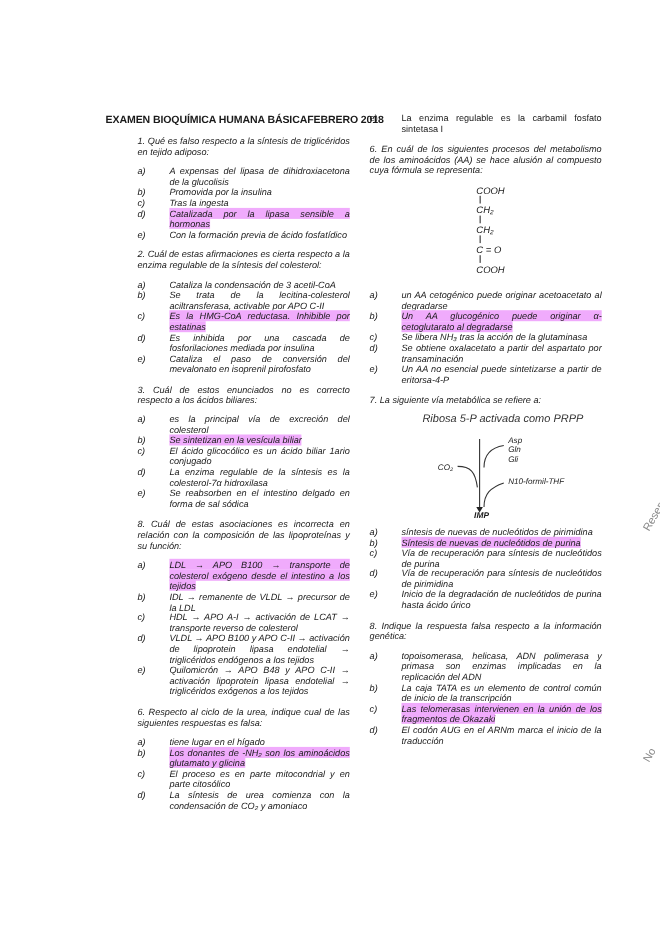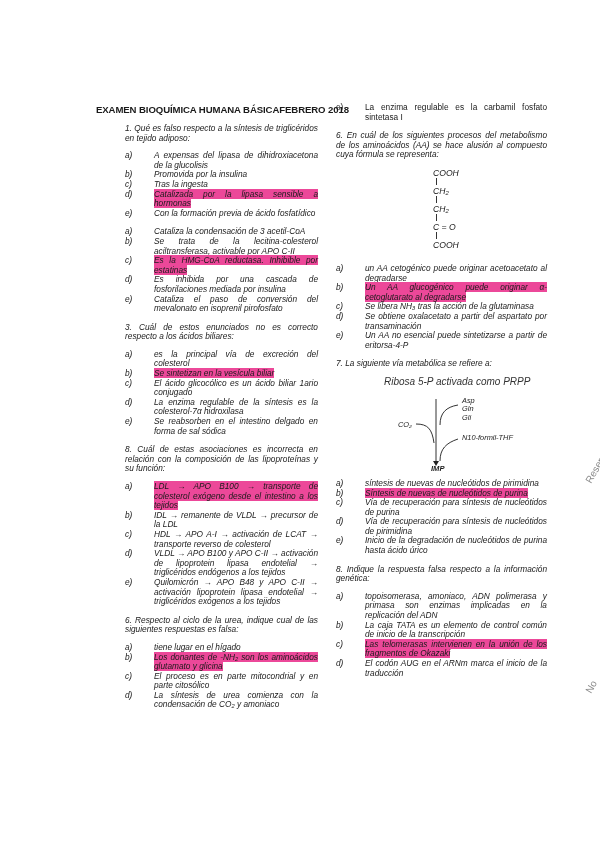--- a/index.html
+++ b/index.html
@@ -12,21 +12,21 @@
   }
   .col { position: absolute; }
   .col-left { left: 125px; top: 124px; width: 193px; }
   .col-right { left: 336px; top: 103px; width: 211px; }
   .q { margin-bottom: 9px; font-style: italic; }
   .q-stem { text-align: justify; margin-bottom: 8px; }
   .opts { list-style: none; margin: 0; padding: 0; }
   .opt { display: flex; align-items: flex-start; }
   .opt-letter { width: 13px; flex: 0 0 13px; }
   .opt-text { flex: 1; text-align: justify; padding-left: 16px; }
-  .hl { background: #ec4899; }
+  .hl { background: #f0abfc; }
   .formula {
     margin: 4px 0 8px 97px; font-size: 8.6px; line-height: 10px; position: relative; height: 88px;
   }
   .formula .atom { position: absolute; left: 0; }
   .formula .bond { position: absolute; left: 3px; width: 1px; height: 7px; background: #333; }
   .pathway { position: relative; height: 98px; margin: 8px 0 4px 0; }
   .pathway .top-label { position: absolute; left: 48px; top: 0; font-size: 10px; color: #333; }
   .pathway .end-label { position: absolute; left: 95px; top: 87px; font-weight: bold; font-size: 7.6px; }
   .pathway .side { position: absolute; font-size: 7.4px; line-height: 8.5px; color: #222; }
   .watermark { position: absolute; color: #8a8a8a; font-size: 10px; transform: rotate(-60deg); transform-origin: left top; }
@@ -56,20 +56,21 @@
           <span class="opt-letter">d)</span>
           <span class="opt-text"><span class="hl">Catalizada por la lipasa sensible a hormonas</span></span>
         </li>
         <li class="opt">
           <span class="opt-letter">e)</span>
           <span class="opt-text"><span>Con la formación previa de ácido fosfatídico</span></span>
         </li>
       </ul>
     </div>
     <div class="q">
+      <div class="q-stem">2. Cuál de estas afirmaciones es cierta respecto a la enzima regulable de la síntesis del colesterol:</div>
       <ul class="opts">
         <li class="opt">
           <span class="opt-letter">a)</span>
           <span class="opt-text"><span>Cataliza la condensación de 3 acetil-CoA</span></span>
         </li>
         <li class="opt">
           <span class="opt-letter">b)</span>
           <span class="opt-text"><span>Se trata de la lecitina-colesterol aciltransferasa, activable por APO C-II</span></span>
         </li>
         <li class="opt">
@@ -246,21 +247,21 @@
           <span class="opt-text"><span>Inicio de la degradación de nucleótidos de purina hasta ácido úrico</span></span>
         </li>
       </ul>
   </div>
 
   <div class="q">
     <div class="q-stem">8. Indique la respuesta falsa respecto a la información genética:</div>
     <ul class="opts" id="q8-opts">
         <li class="opt">
           <span class="opt-letter">a)</span>
-          <span class="opt-text"><span>topoisomerasa, amoniaco, ADN polimerasa y primasa son enzimas implicadas en la replicación del ADN</span></span>
+          <span class="opt-text"><span>topoisomerasa, helicasa, ADN polimerasa y primasa son enzimas implicadas en la replicación del ADN</span></span>
         </li>
         <li class="opt">
           <span class="opt-letter">b)</span>
           <span class="opt-text"><span>La caja TATA es un elemento de control común de inicio de la transcripción</span></span>
         </li>
         <li class="opt">
           <span class="opt-letter">c)</span>
           <span class="opt-text"><span class="hl">Las telomerasas intervienen en la unión de los fragmentos de Okazaki</span></span>
         </li>
         <li class="opt">

